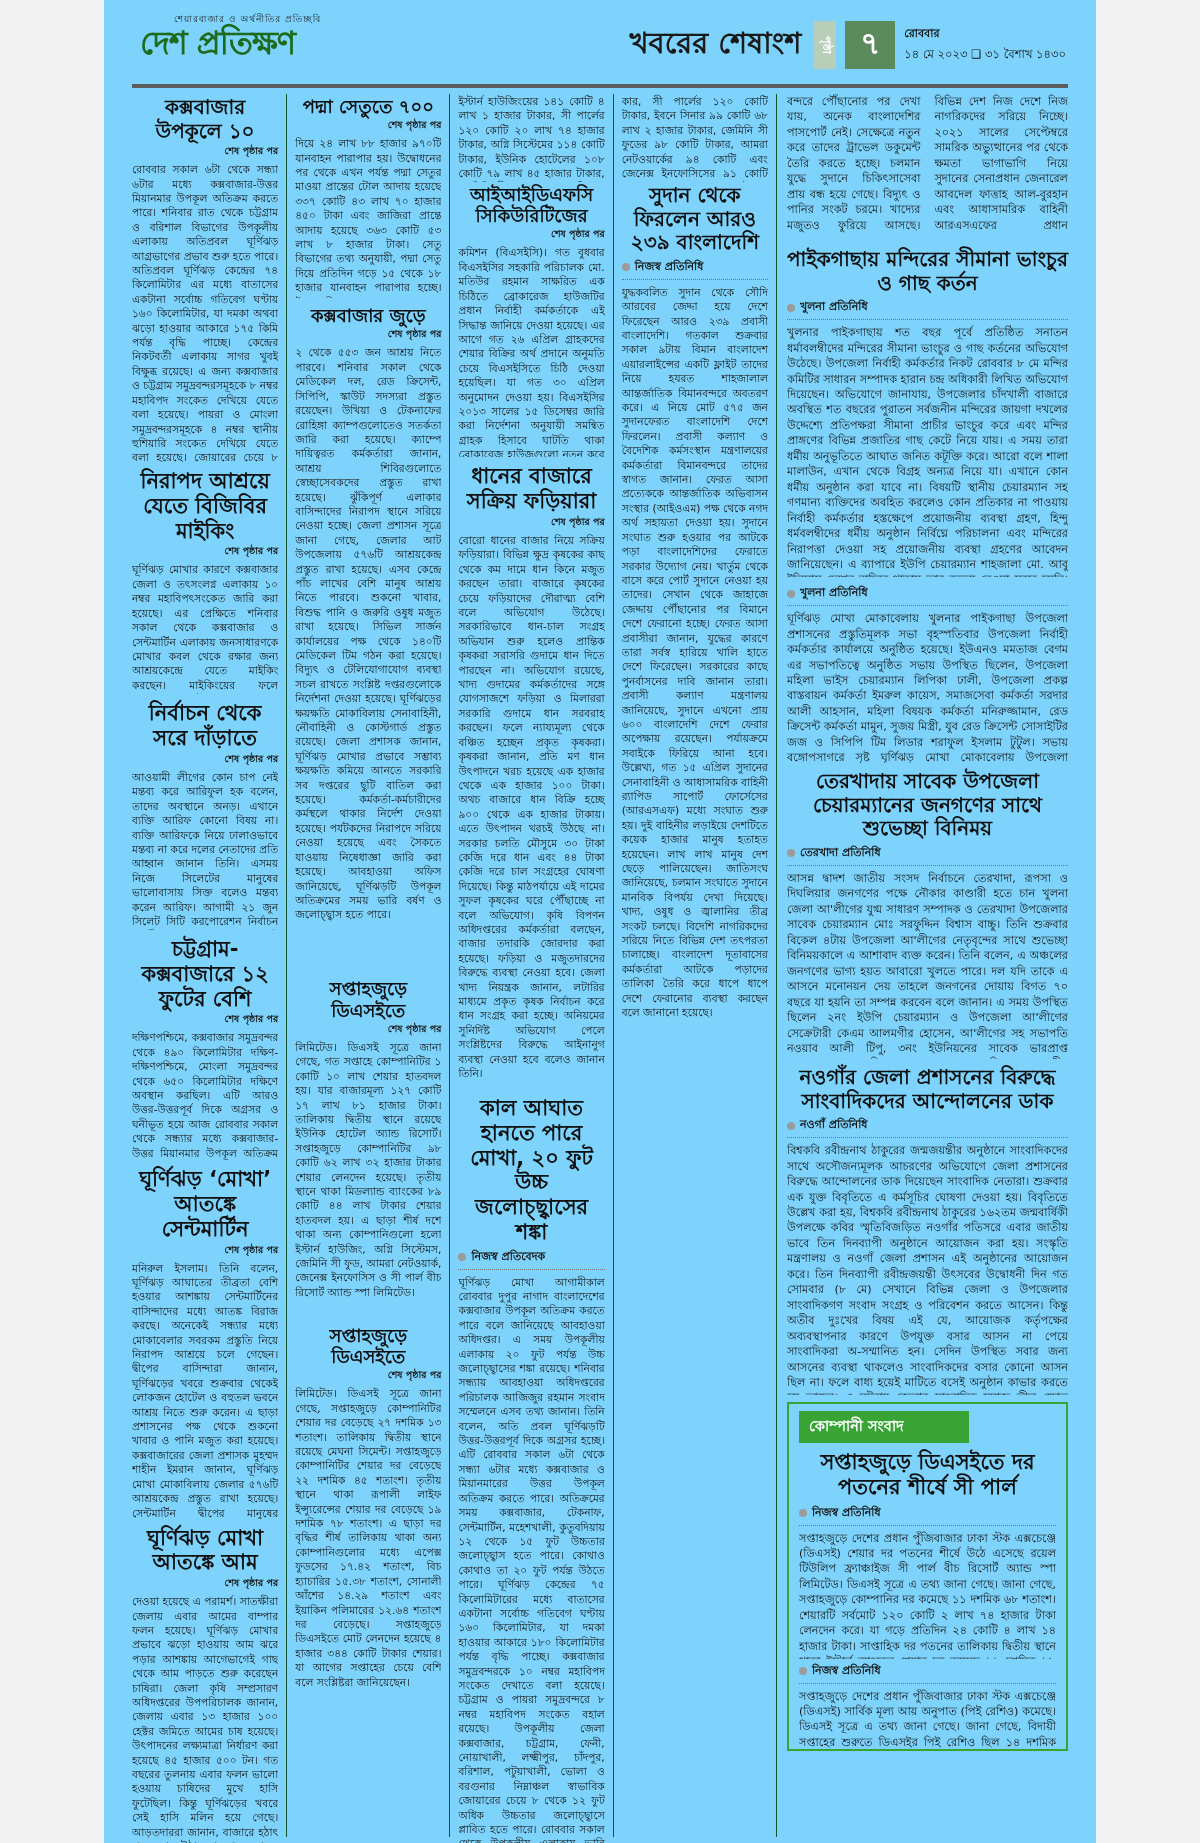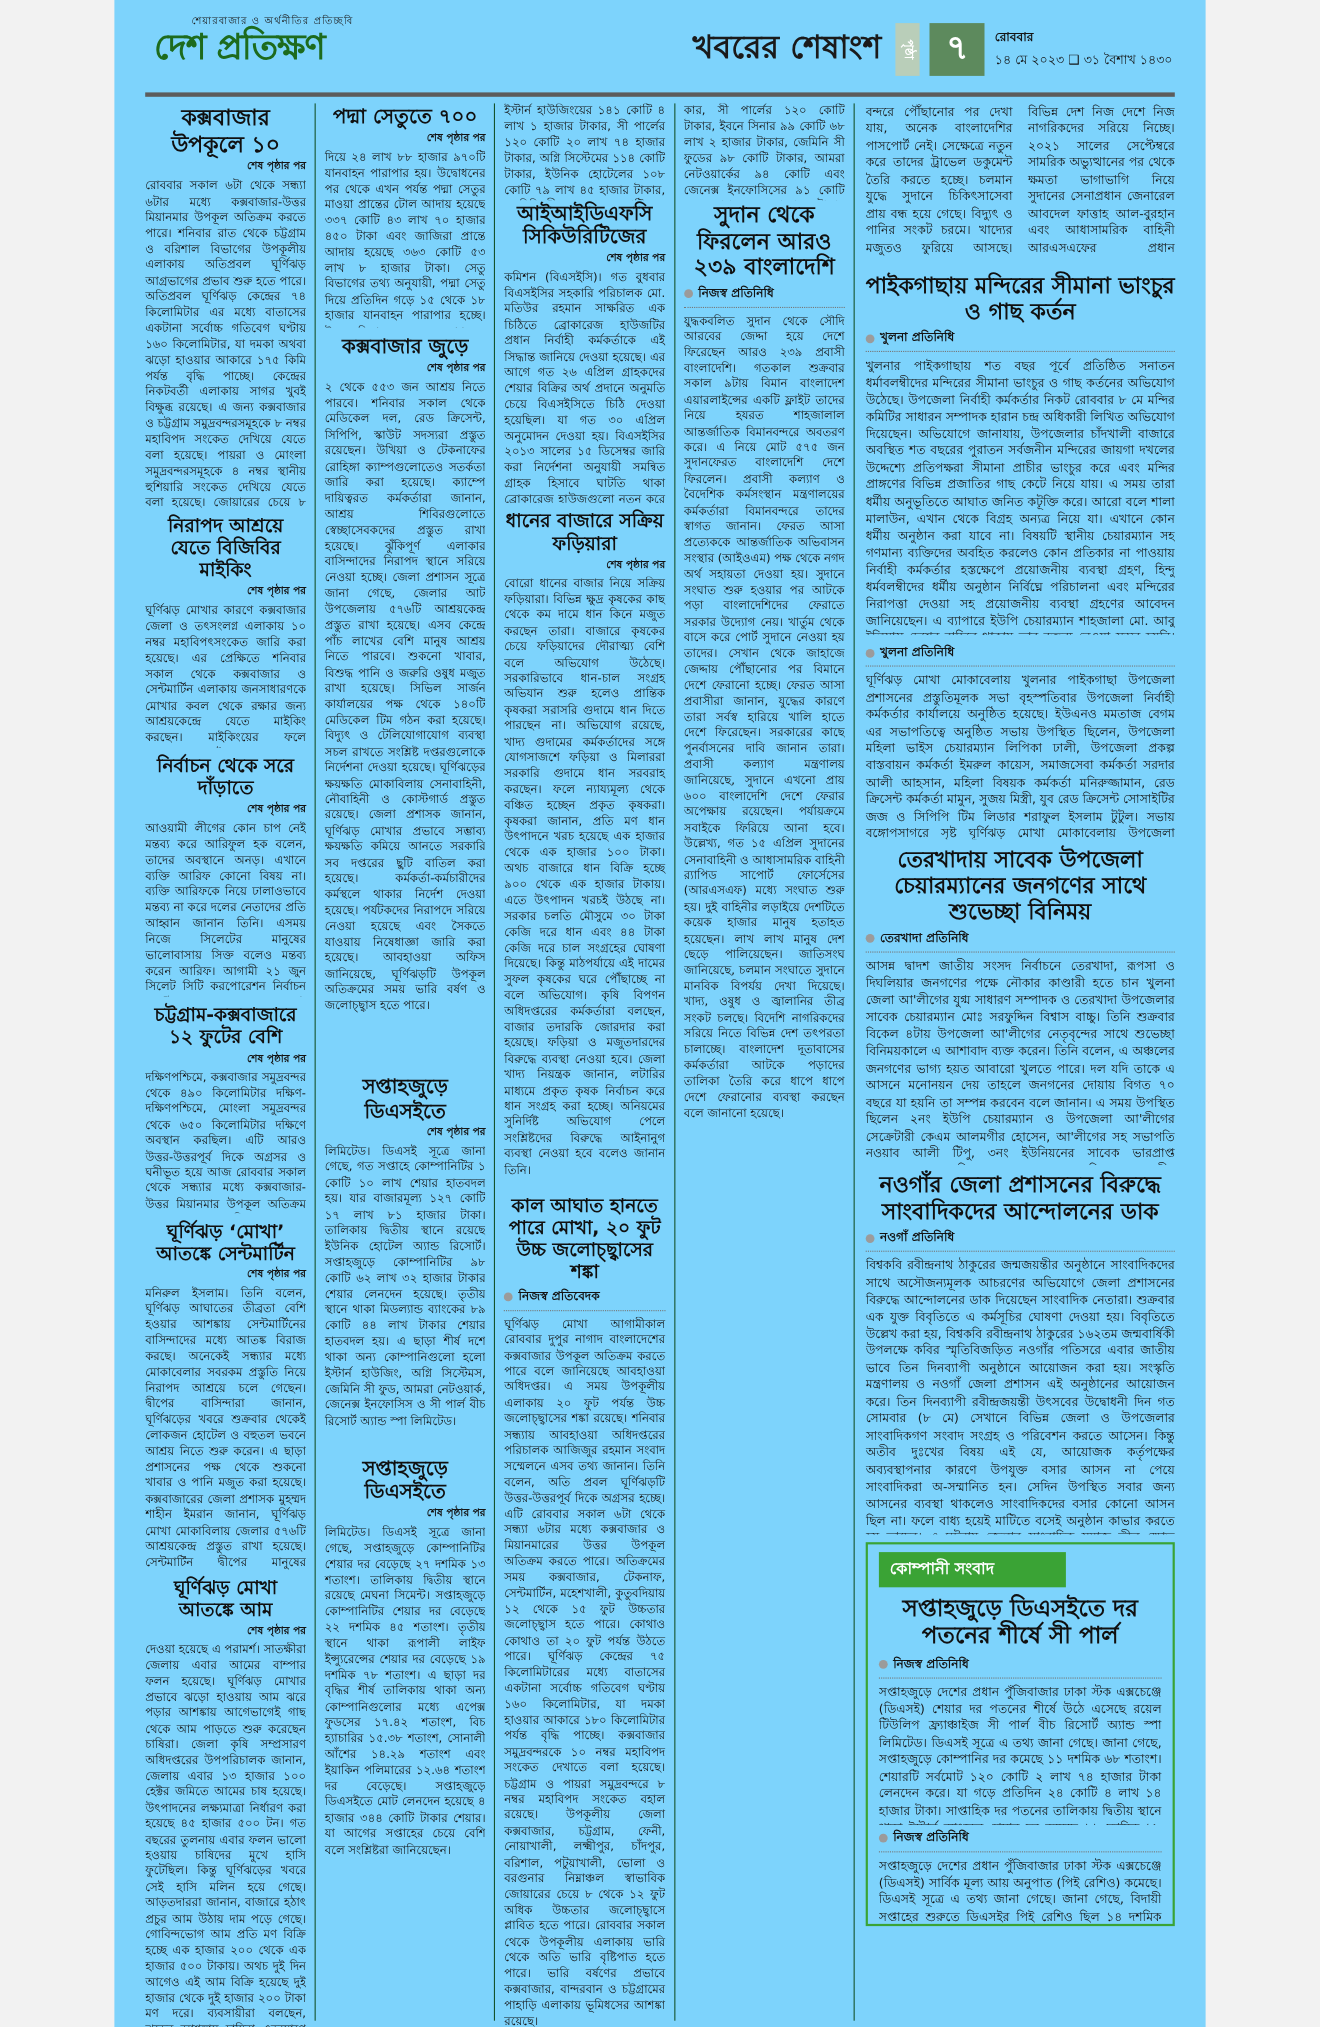--- a/index.html
+++ b/index.html
@@ -21,21 +21,21 @@
   .dt .full{font-size:11.5px;margin-top:2px;}
   
   .cols{position:absolute;top:94px;left:28px;right:28px;bottom:6px;display:flex;}
   .ncol{width:179px;padding:0 8px;border-right:1px solid #14532d;}
   .ncol:first-child{padding-left:0;}
   .wcol{width:344px;padding:0 0 0 10px;border-right:none;}
   .art{margin-bottom:7px;}
   .hl{font-weight:800;text-align:center;line-height:1.18;margin:2px 0 1px;color:#101010;}
   .hl-xl{font-size:20px;}
   .hl-lg{font-size:18px;}
-  .hl-md{font-size:17px;}
+  .hl-md{font-size:21px;}
   .cont{font-size:9.5px;font-weight:700;text-align:right;margin:0 0 3px;}
   .bd{font-size:10.6px;line-height:1.36;text-align:justify;overflow:hidden;}
   .bd-w{font-size:11.2px;line-height:1.38;text-align:justify;overflow:hidden;}
   .twocol{column-count:2;column-gap:14px;}
   .byline{display:flex;align-items:center;gap:5px;font-size:11px;font-weight:700;margin:3px 0 1px;}
   .byline .dot{width:8px;height:8px;border-radius:50%;background:#9b9b9b;flex:0 0 auto;}
   .dotted{border-top:1.5px dotted #767676;margin:2px 0 5px;}
   
   .cbox{border:2px solid #3aa335;padding:7px 10px 8px;margin-top:4px;height:330px;overflow:hidden;}
   .cbar{background:#3aa335;color:#ffffff;font-size:14.5px;font-weight:700;padding:4px 10px;display:inline-block;min-width:150px;}

